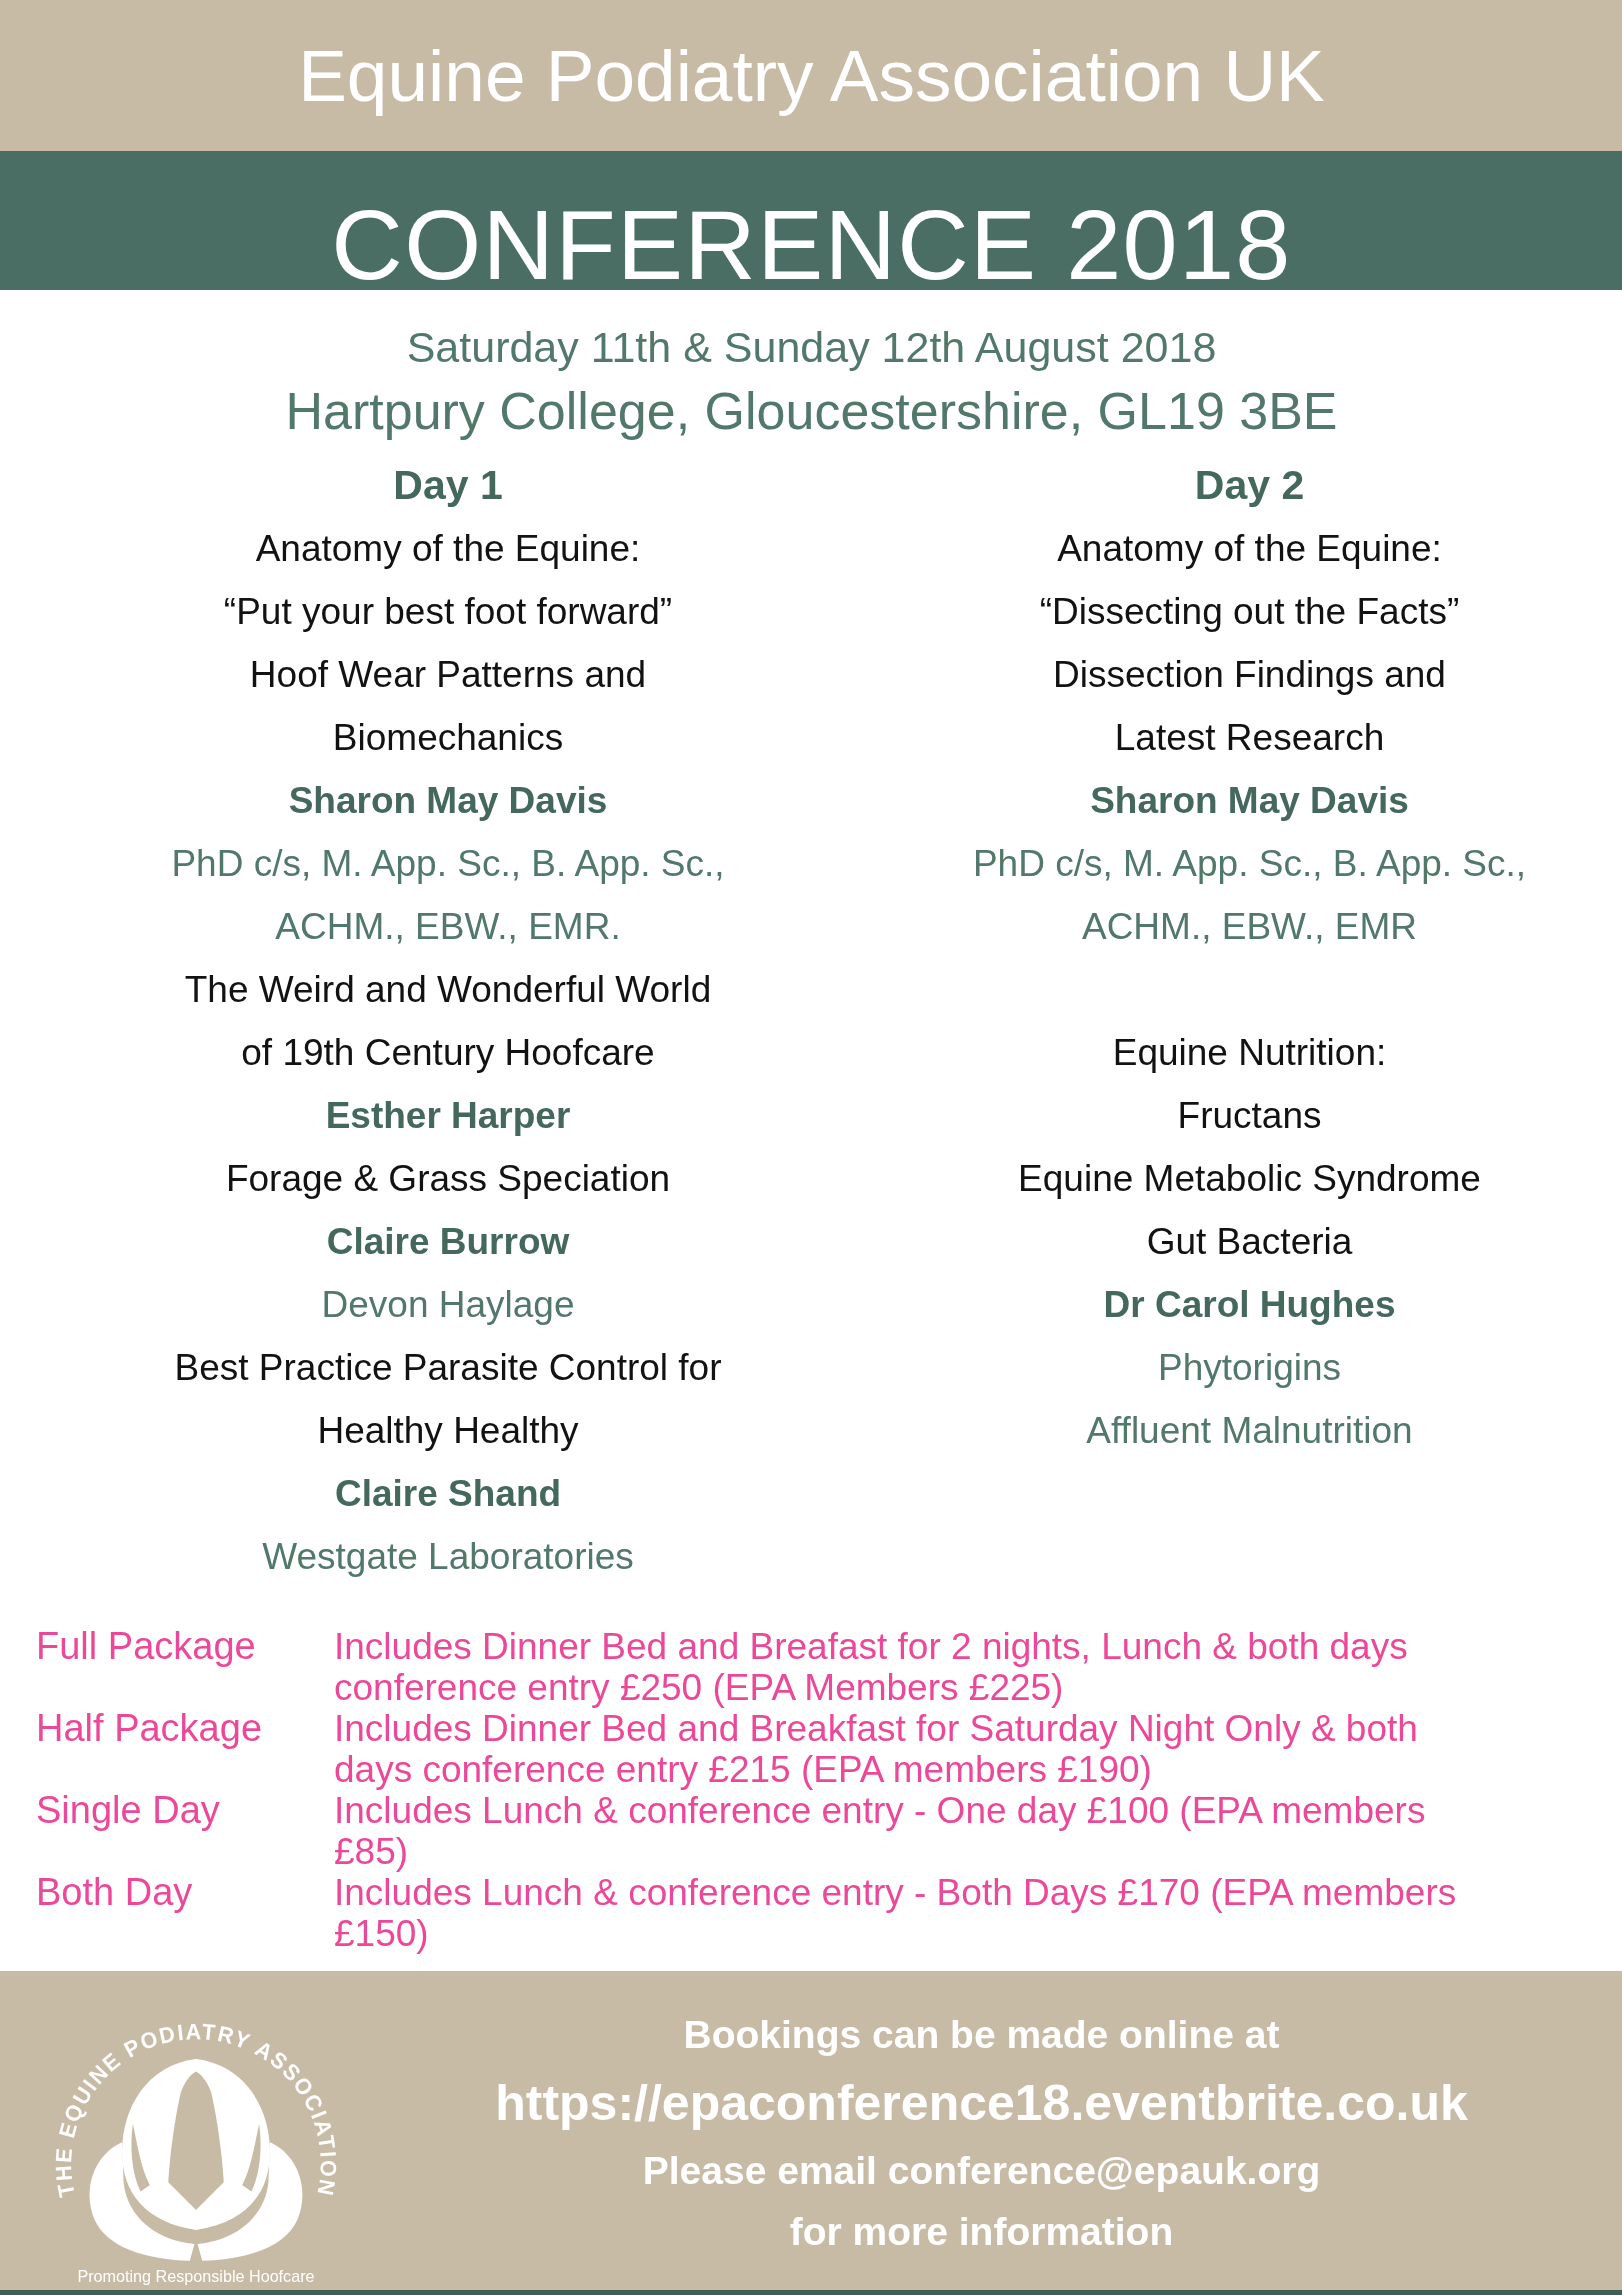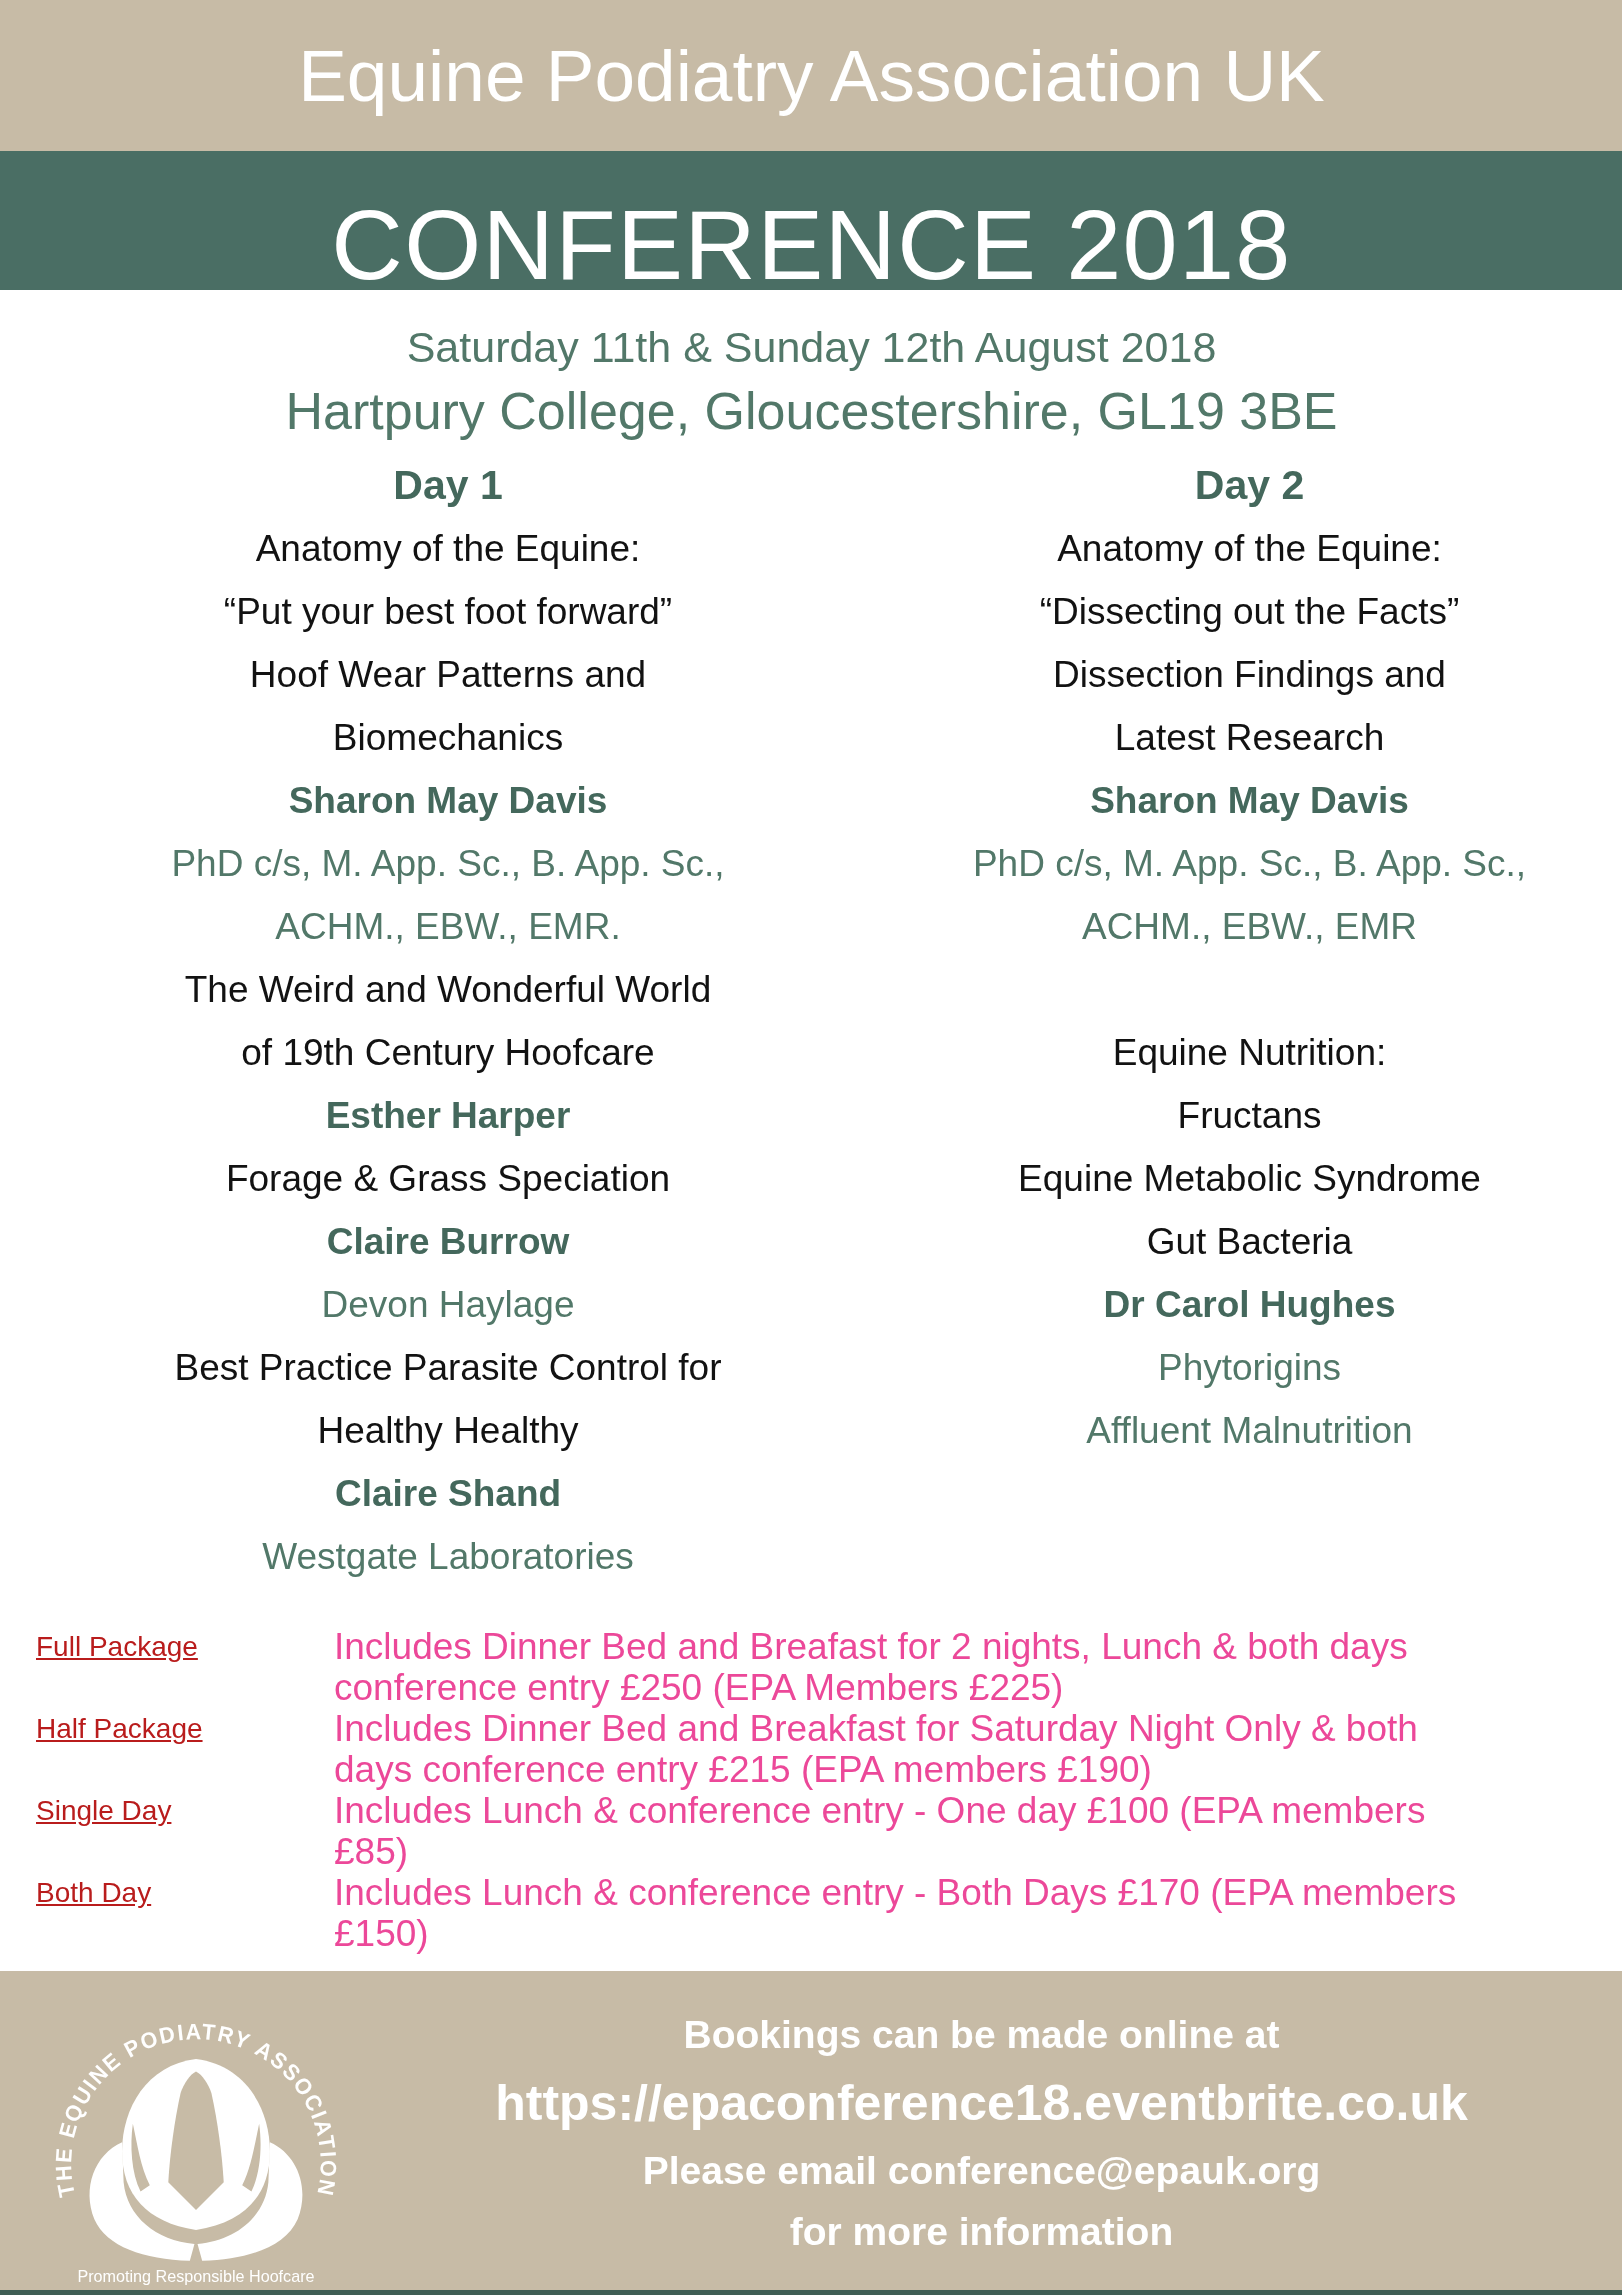--- a/index.html
+++ b/index.html
@@ -42,21 +42,21 @@
   .day-line { font-size:37px; line-height:63px; white-space:nowrap; }
   .day-line.plain { color:#121212; }
   .day-line.speaker { color:#44685c; font-weight:bold; }
   .day-line.green { color:#527869; }
   .day-line.blank { height:63px; }
   
   .packages { margin:38px 0 0 36px; }
   .package-row { display:flex; align-items:flex-start; }
   .package-label {
     width:298px; flex:0 0 298px;
-    color:#b91c1c; font-size:28px; line-height:41px; padding-top:0px;text-decoration:underline;
+    color:#ec4899; font-size:38px; line-height:41px; padding-top:0px;
   }
   .package-desc {
     width:1126px; max-width:1126px;
     color:#ec4899; font-size:37px; line-height:41px;
   }
   
   .footer {
     position:absolute; left:0; right:0; bottom:0; height:324px;
     background:#c7bba6; display:flex;
   }

